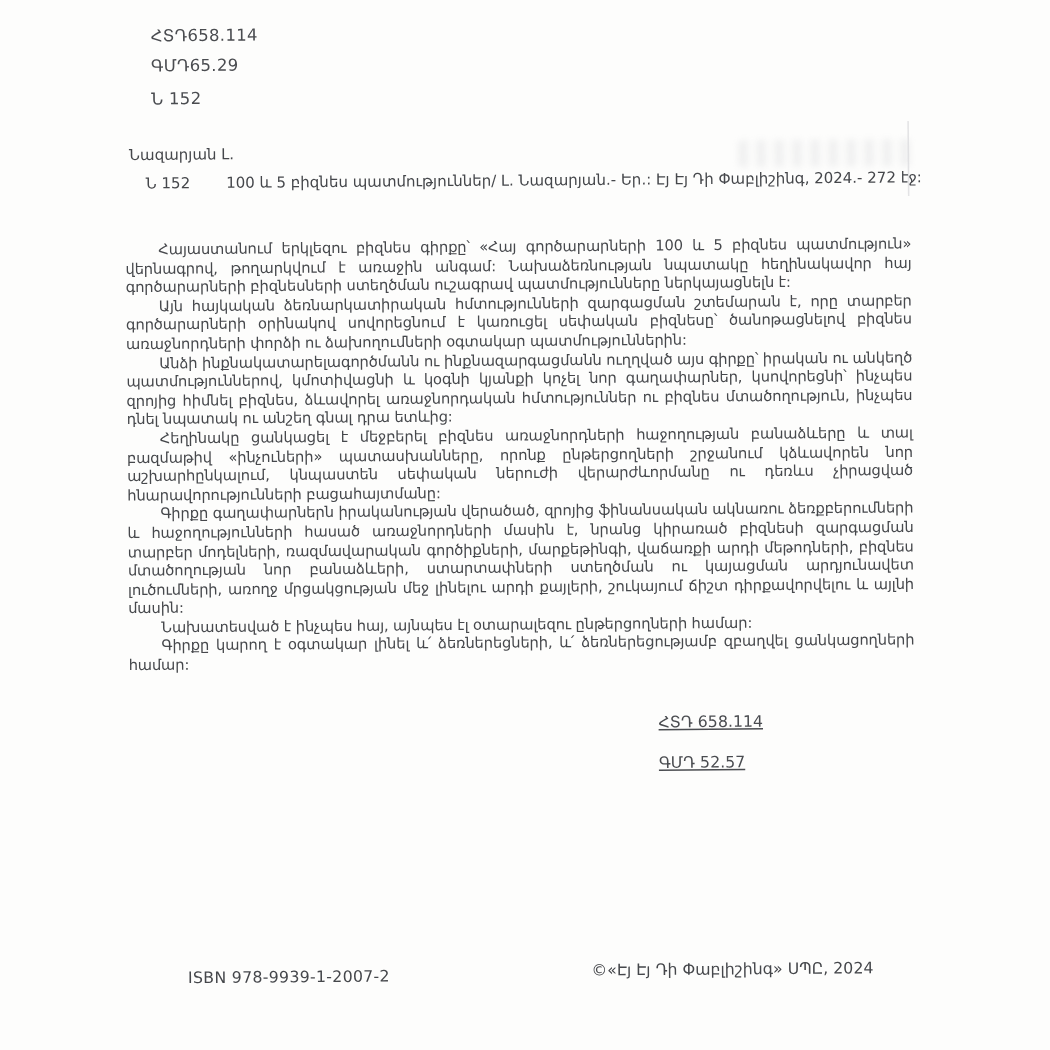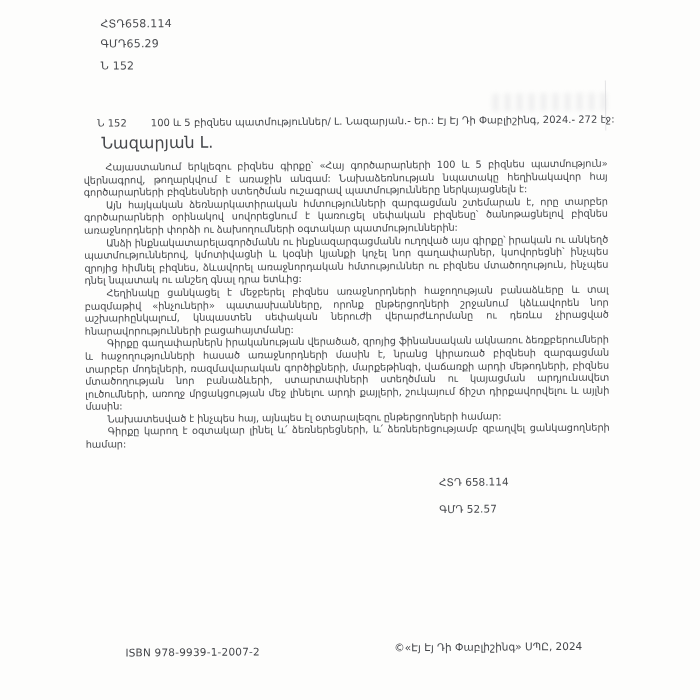--- a/index.html
+++ b/index.html
@@ -32,25 +32,24 @@
     font-size: 11px;
     color: #4a4c50;
     letter-spacing: 0.2px;
   }
   .codes-top .code-line { display: block; line-height: 20px; }
   .codes-top .code-line.author-sign { margin-top: 2px; }
 
   
   .author-line {
     position: absolute;
-    left: 103px;
+    left: 88px;
     top: 97px;
-    font-size: 16px;
+    font-size: 10px;
     color: #45474b;
-    margin-top: 35px;
   }
   .entry-line {
     position: absolute;
     left: 99px;
     top: 116px;
     font-size: 10px;
     color: #45474b;
     white-space: nowrap;
   }
   .entry-line .entry-code { margin-right: 24px; }
@@ -72,20 +71,21 @@
     text-indent: 22px;
   }
 
   
   .codes-mid {
     position: absolute;
     left: 438px;
     top: 470px;
     font-size: 10.5px;
     color: #4a4c50;
+    text-decoration: underline;
   }
   .codes-mid .code-line { display: block; line-height: 27px; }
 
   
   .isbn-line {
     position: absolute;
     left: 123px;
     top: 645px;
     font-size: 10.5px;
     color: #45474b;

